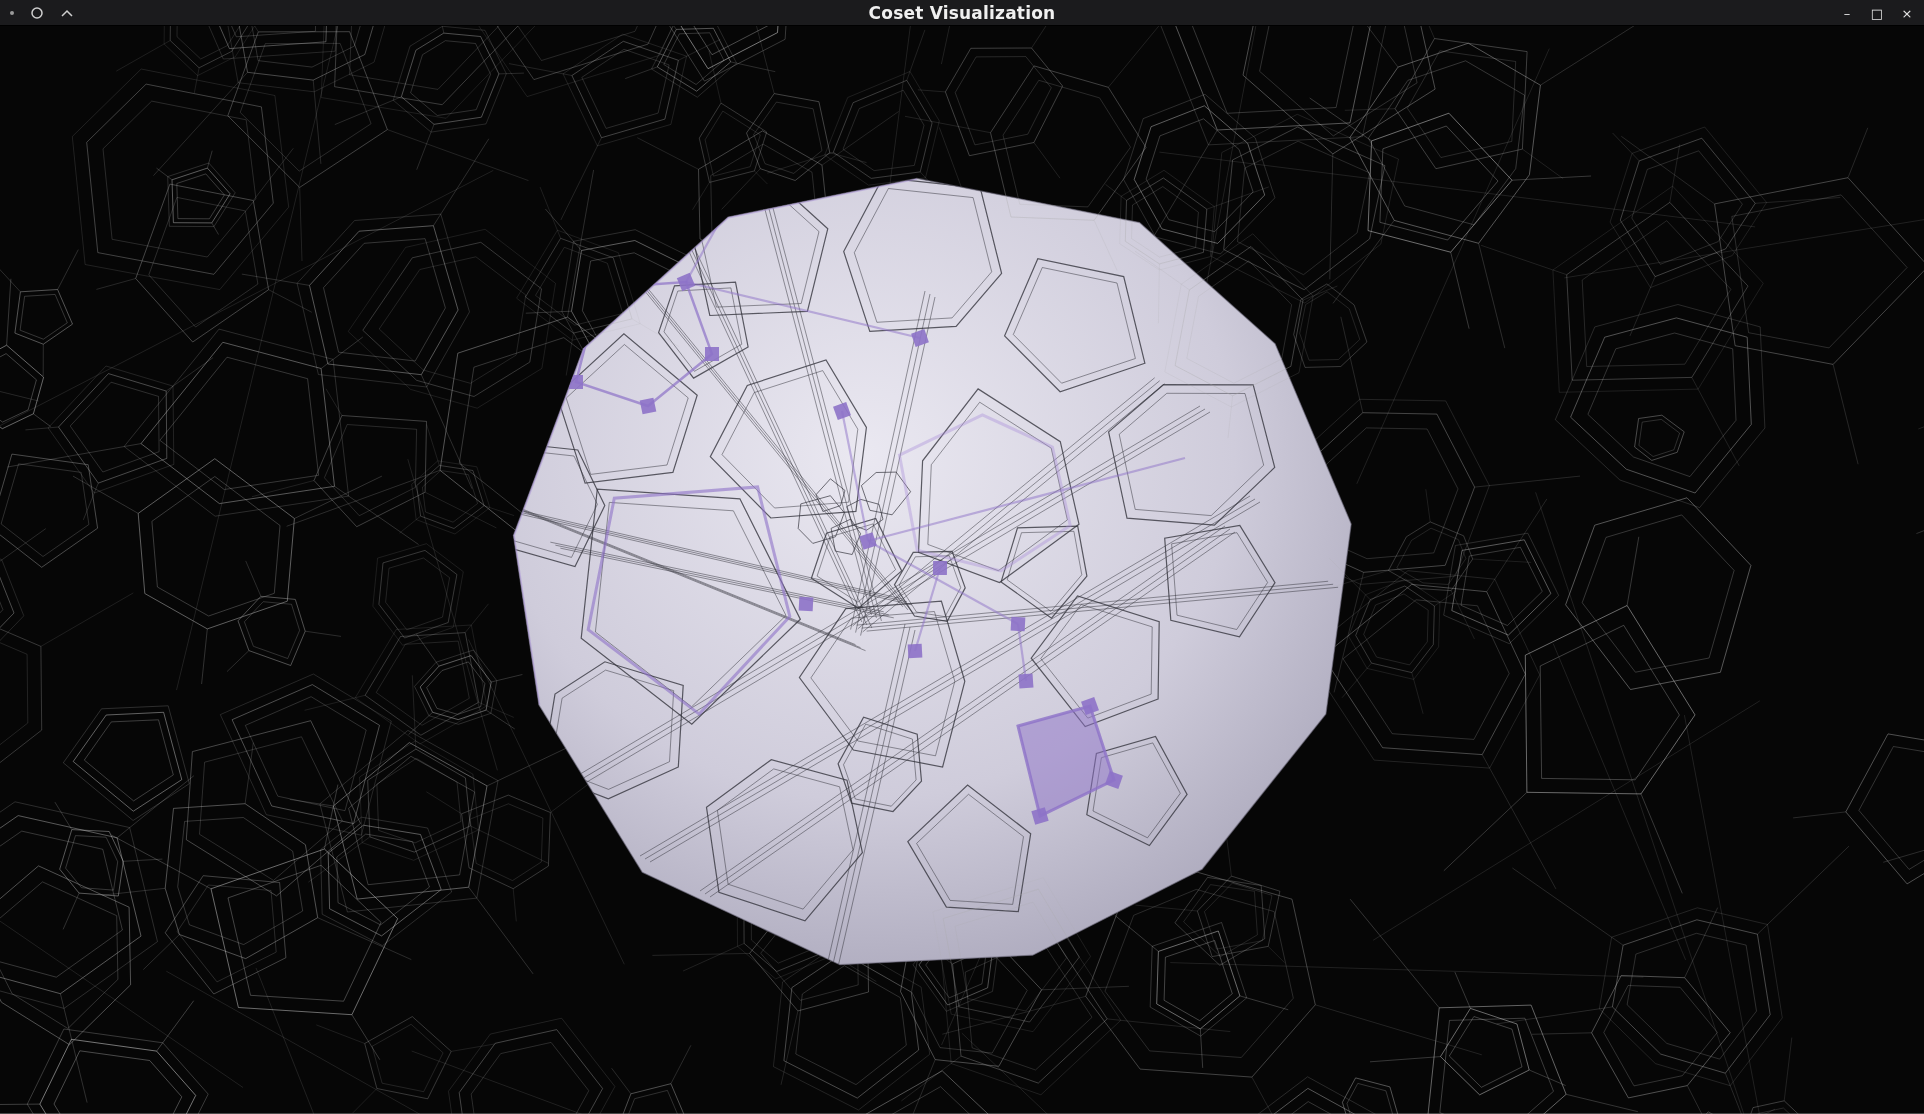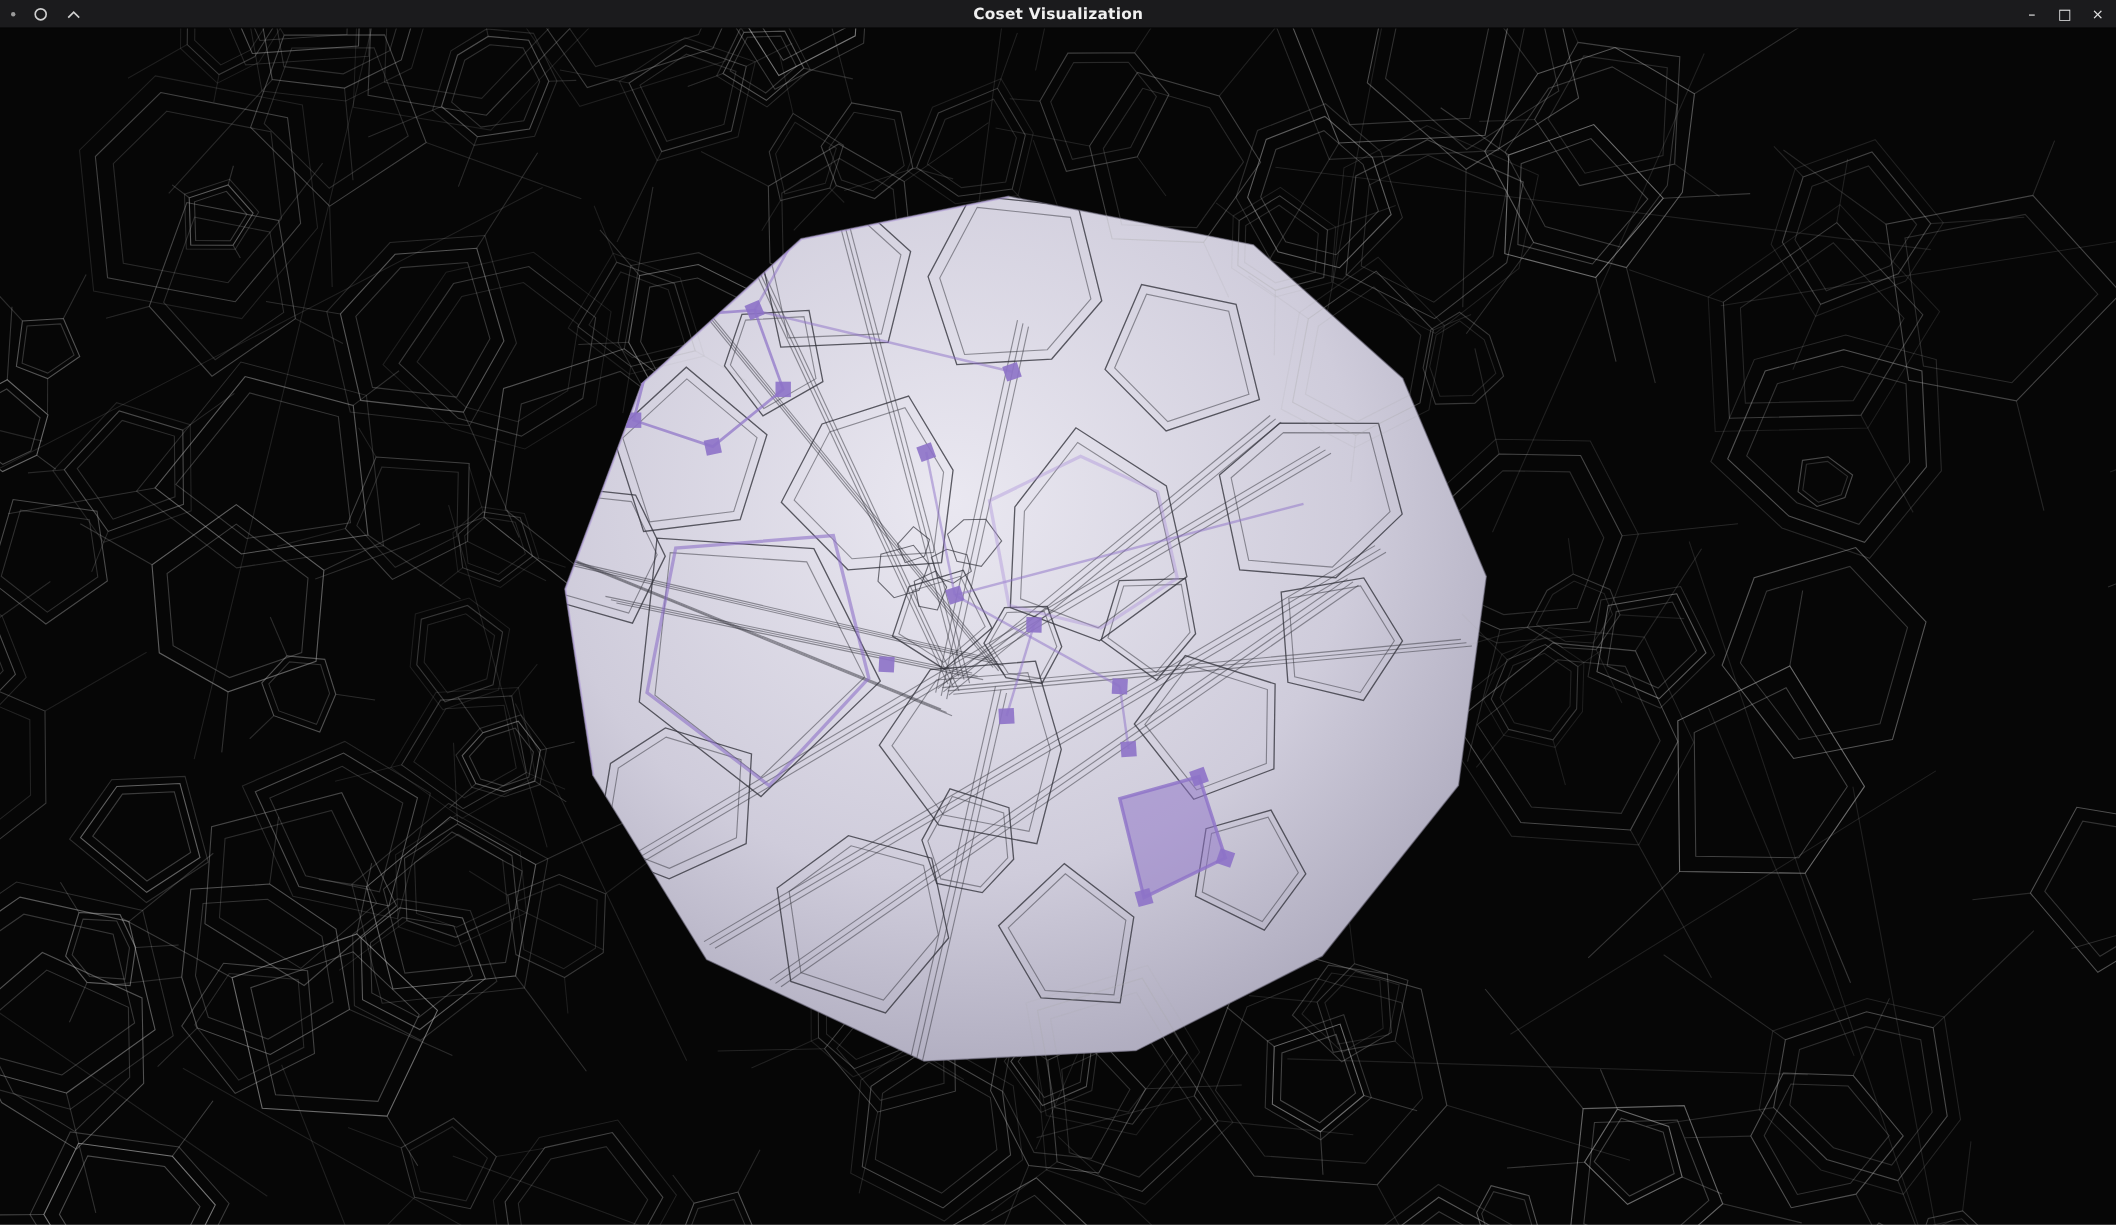--- a/index.html
+++ b/index.html
@@ -14,21 +14,21 @@
     border-bottom:1px solid #000;
   }
   .titlebar-left {
     position:absolute; left:10px; top:0; height:26px;
     display:flex; align-items:center; gap:16px;
   }
   .status-dot { width:4px; height:4px; border-radius:50%; background:#9a9a9a; display:inline-block; }
   .tb-icon { display:flex; align-items:center; justify-content:center; cursor:pointer; }
   .titlebar-title {
     flex:1; text-align:center; color:#f0f0f0; font-weight:bold;
-    font-size:14px; letter-spacing:0.2px; user-select:none;
+    font-size:17px; letter-spacing:0.2px; user-select:none;
   }
   .titlebar-right {
     position:absolute; right:4px; top:0; height:26px;
     display:flex; align-items:center; gap:4px;
   }
   .win-btn {
     background:transparent; border:none; color:#e6e6e6;
     width:26px; height:22px; font-size:13px; line-height:1;
     display:flex; align-items:center; justify-content:center; cursor:pointer;
     font-family:"DejaVu Sans", sans-serif;

